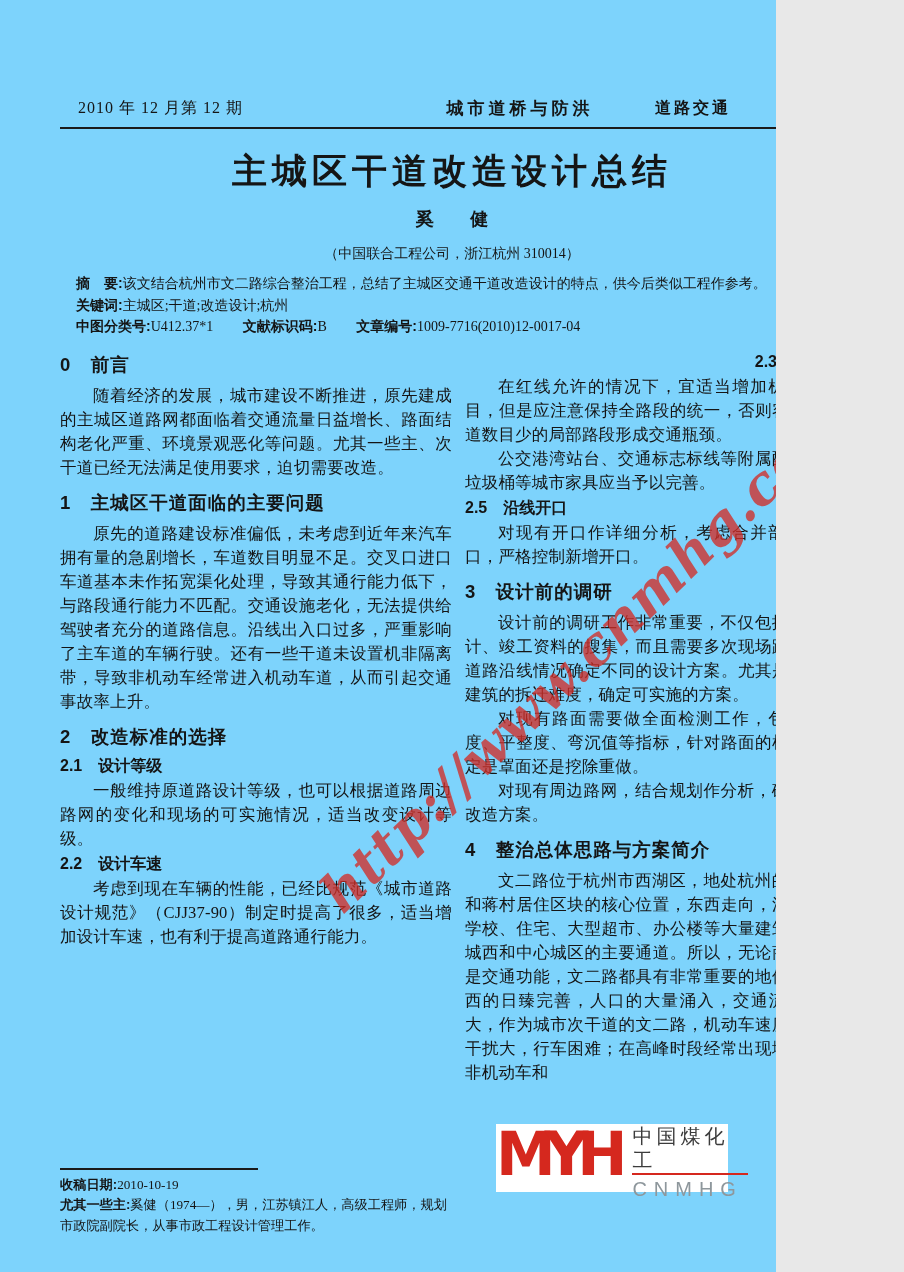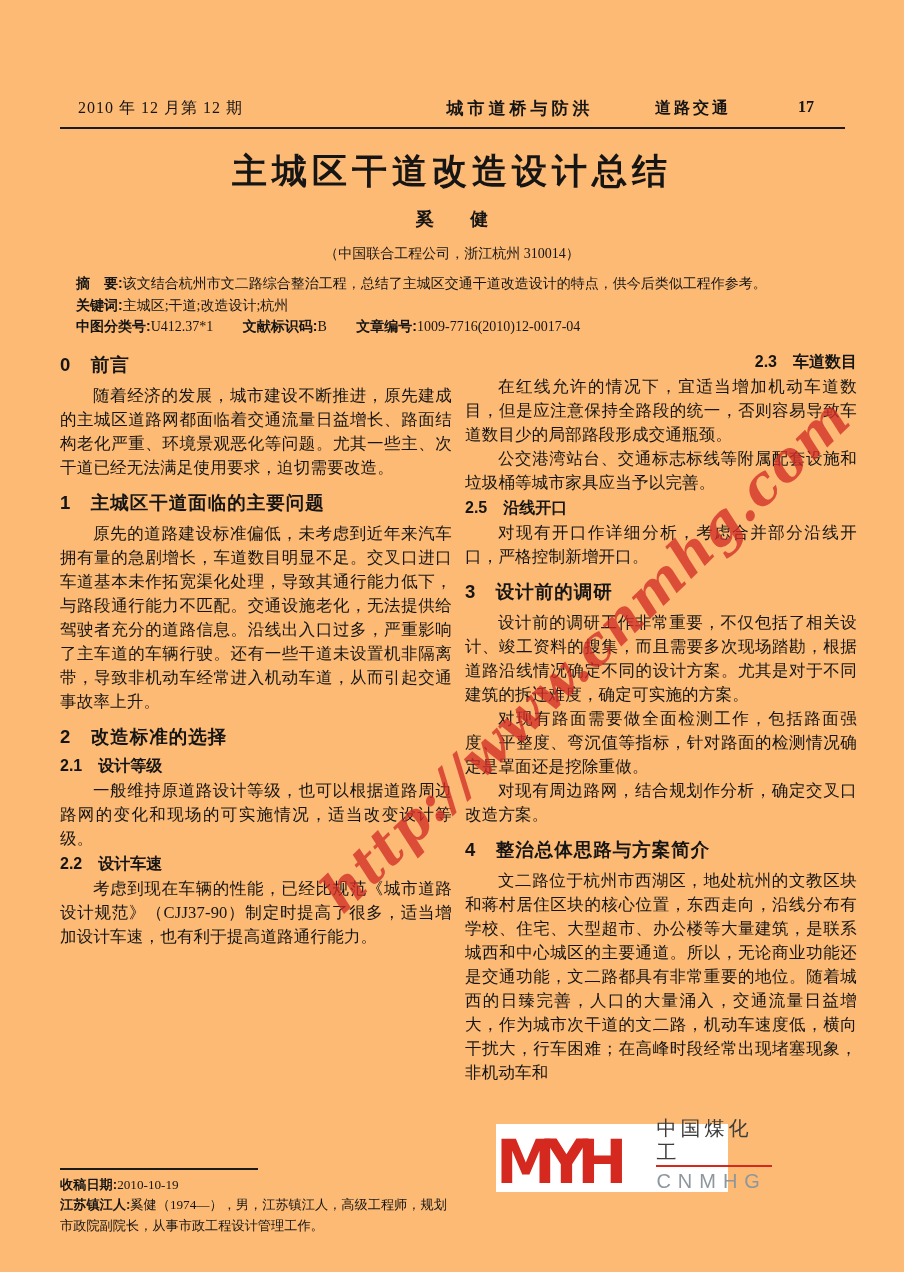--- a/index.html
+++ b/index.html
@@ -1,18 +1,18 @@
 <!DOCTYPE html>
 <html><head>
 <meta charset="utf-8">
 <style>
   html,body{margin:0;padding:0;background:#e8e8e8;}
   .page{
-    position:relative; width:904px; height:1272px;
-    background:#fdba74; overflow:hidden;
+    position:relative; width:776px; height:1272px;
+    background:#7dd3fc; overflow:hidden;
     font-family:"Liberation Serif", serif; color:#151515;
   }
   
   .jheader{position:absolute; top:98px; left:60px; width:785px; height:26px; font-size:16px;}
   .jheader .issue{position:absolute; left:18px; top:0; letter-spacing:1px;}
   .jheader .journal{position:absolute; left:330px; top:-1px; width:260px; text-align:center;
     font-family:"Liberation Sans", sans-serif; font-weight:bold; font-size:17px; letter-spacing:4px;}
   .jheader .col{position:absolute; left:595px; top:0; font-family:"Liberation Sans", sans-serif;
     font-weight:bold; font-size:16px; letter-spacing:3px;}
   .jheader .pageno{position:absolute; left:738px; top:0; font-weight:bold; font-size:16px;}
@@ -41,21 +41,21 @@
   .footnote{position:absolute; top:1168px; left:60px; width:392px; font-size:13.2px; line-height:20.5px;}
   .footnote-rule{width:198px; height:1.5px; background:#1a1a1a; margin-bottom:5px;}
   .footnote b{font-family:"Liberation Sans", sans-serif;}
   
   .watermark{position:absolute; left:585px; top:655px; z-index:3; pointer-events:none;
     transform:translate(-50%,-50%) rotate(-44deg);
     font-family:"DejaVu Serif", serif; font-style:italic; font-weight:bold;
     font-size:54px; letter-spacing:1px; white-space:nowrap; color:rgba(210,45,38,0.78);}
   
   .logo{position:absolute; left:496px; top:1124px; width:232px; height:68px; background:#ffffff;
-    z-index:6; display:flex; align-items:flex-end;gap:24px;}
+    z-index:6; display:flex; align-items:flex-start;}
   .logo .monogram{font-family:"DejaVu Sans", sans-serif; font-weight:bold; font-size:60px;
     line-height:60px; color:#d5281e; letter-spacing:-11px; transform:scaleY(1.02); margin-right:16px;}
   .logo .names{display:flex; flex-direction:column; align-items:flex-start;}
   .logo .zh{font-family:"Liberation Sans", sans-serif; font-size:20px; color:#3c3c3c;
     letter-spacing:4px; line-height:24px;}
   .logo .redline{width:116px; height:2px; background:#d5281e; margin:1px 0 3px;}
   .logo .en{font-family:"Liberation Sans", sans-serif; font-size:20px; color:#8e979c;
     letter-spacing:7px; line-height:22px;}
 </style>
 </head>
@@ -111,21 +111,21 @@
     <p class="body">对现有路面需要做全面检测工作，包括路面强度、平整度、弯沉值等指标，针对路面的检测情况确定是罩面还是挖除重做。</p>
     <p class="body">对现有周边路网，结合规划作分析，确定交叉口改造方案。</p>
 
     <div class="h-big">4　整治总体思路与方案简介</div>
     <p class="body">文二路位于杭州市西湖区，地处杭州的文教区块和蒋村居住区块的核心位置，东西走向，沿线分布有学校、住宅、大型超市、办公楼等大量建筑，是联系城西和中心城区的主要通道。所以，无论商业功能还是交通功能，文二路都具有非常重要的地位。随着城西的日臻完善，人口的大量涌入，交通流量日益增大，作为城市次干道的文二路，机动车速度低，横向干扰大，行车困难；在高峰时段经常出现堵塞现象，非机动车和</p>
   </div>
 
   <div class="footnote">
     <div class="footnote-rule"></div>
     <div><b>收稿日期:</b><span>2010-10-19</span></div>
-    <div><b>江苏镇江人:</b><span>奚健（1974—），男，江苏镇江人，高级工程师，规划市政院副院长，从事市政工程设计管理工作。</span></div>
+    <div><b>尤其一些主:</b><span>奚健（1974—），男，江苏镇江人，高级工程师，规划市政院副院长，从事市政工程设计管理工作。</span></div>
   </div>
 
   <div class="watermark" style="color: rgba(210, 45, 38, 0.776);">http://www.cnmhg.com</div>
 
   <div class="logo">
     <span class="monogram" style="color: rgb(213, 40, 30);">MYH</span>
     <span class="names">
       <span class="zh">中国煤化工</span>
       <span class="redline" style="background: rgb(213, 40, 30);"></span>
       <span class="en">CNMHG</span>

